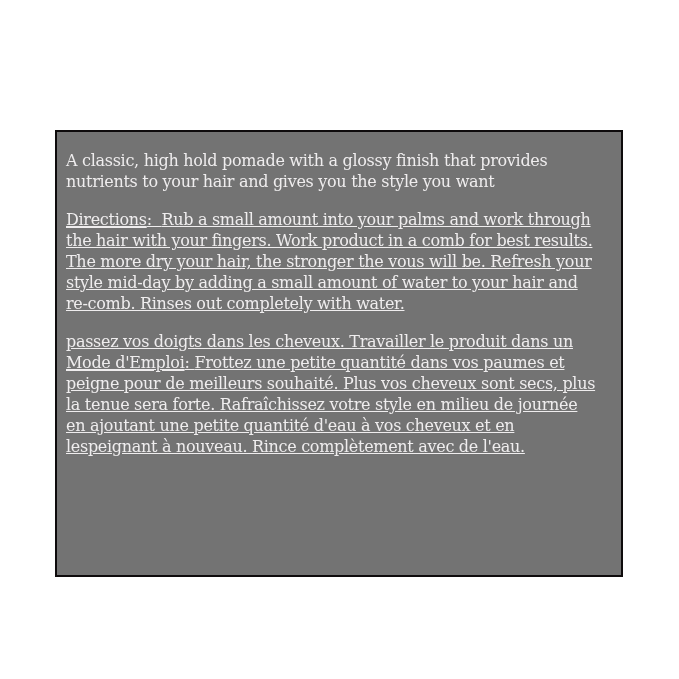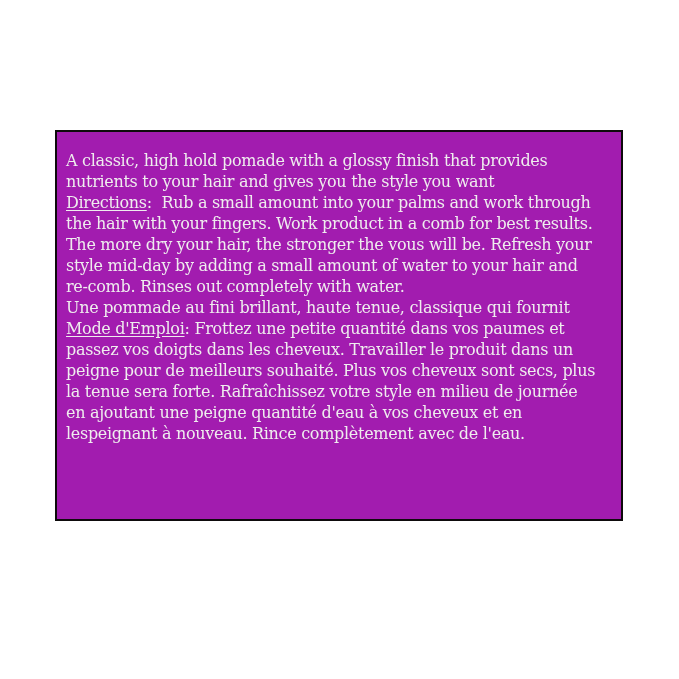--- a/index.html
+++ b/index.html
@@ -12,35 +12,37 @@
     background: #ffffff;
     position: relative;
     font-family: "DejaVu Serif", serif;
     overflow: hidden;
   }
   .label-panel {
     position: absolute;
     left: 55px;
     top: 130px;
     width: 568px;
-    height: 391px;
+    height: 447px;
     box-sizing: border-box;
-    background: #a21caf;
+    background: #737373;
     border: 2px solid #0e0b0c;
     padding: 18px 9px 0 9px;
     color: #efedee;
     font-size: 16px;
     line-height: 21px;
     letter-spacing: -0.3px;
     overflow: hidden;
   }
   .para {
     margin: 0;
   }
   .para + .para {
+    margin-top: 17px;
+    text-decoration: underline;
   }
   .line {
     white-space: pre;
   }
   .heading {
     text-decoration: underline;
     text-underline-offset: 2px;
   }
 </style>
 </head>
@@ -55,25 +57,24 @@
 
   <div class="para">
     <div class="line"><span class="heading">Directions</span><span>:  </span><span>Rub a small amount into your palms and work through</span></div>
     <div class="line">the hair with your fingers. Work product in a comb for best results.</div>
     <div class="line">The more dry your hair, the stronger the vous will be. Refresh your</div>
     <div class="line">style mid-day by adding a small amount of water to your hair and</div>
     <div class="line">re-comb. Rinses out completely with water.</div>
   </div>
 
   <div class="para">
-    <div class="line">Une pommade au fini brillant, haute tenue, classique qui fournit</div>
   </div>
 
   <div class="para">
+    <div class="line">passez vos doigts dans les cheveux. Travailler le produit dans un</div>
     <div class="line"><span class="heading">Mode d'Emploi</span><span>: </span><span>Frottez une petite quantité dans vos paumes et</span></div>
-    <div class="line">passez vos doigts dans les cheveux. Travailler le produit dans un</div>
     <div class="line">peigne pour de meilleurs souhaité. Plus vos cheveux sont secs, plus</div>
     <div class="line">la tenue sera forte. Rafraîchissez votre style en milieu de journée</div>
-    <div class="line">en ajoutant une peigne quantité d'eau à vos cheveux et en</div>
+    <div class="line">en ajoutant une petite quantité d'eau à vos cheveux et en</div>
     <div class="line">lespeignant à nouveau. Rince complètement avec de l'eau.</div>
   </div>
 
 </div>
 
 </body></html>

